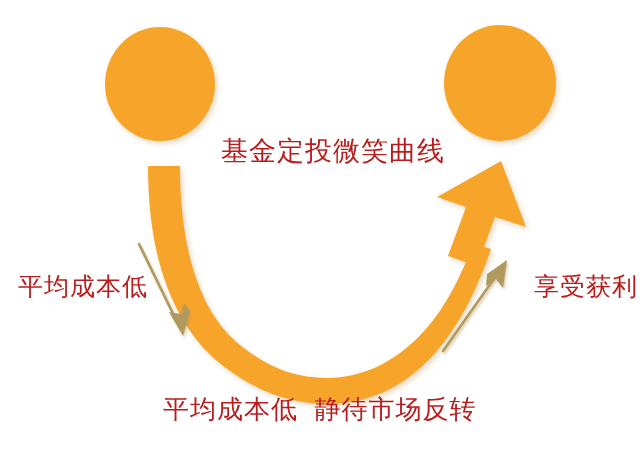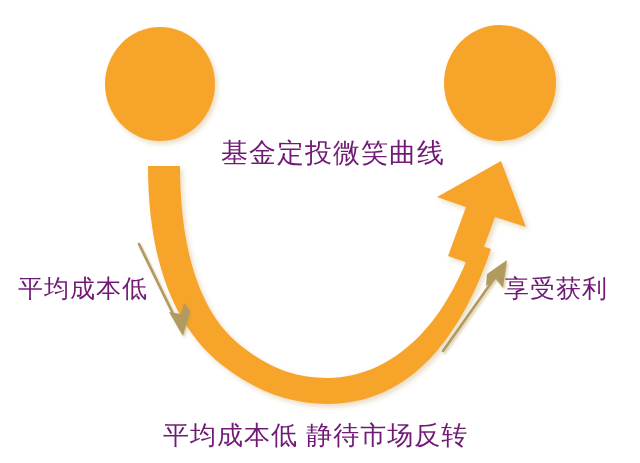--- a/index.html
+++ b/index.html
@@ -21,52 +21,51 @@
   #smile-figure {
     position: absolute;
     left: 0;
     top: 0;
     width: 640px;
     height: 463px;
     display: block;
   }
   .label {
     position: absolute;
-    color: #701a75;
-    font-family: Liberation Sans, sans-serif;
+    color: #b91c1c;
+    font-family: Liberation Mono, monospace;
     font-weight: 500;
     white-space: nowrap;
     letter-spacing: 0.5px;
     line-height: 1;
     -webkit-font-smoothing: antialiased;
   }
   #chart-title {
     left: 221px;
     top: 140px;
     font-size: 27px;
     letter-spacing: 1px;
   }
   #label-start {
     left: 18px;
     top: 276px;
     font-size: 25px;
     letter-spacing: 1px;
   }
   #label-profit {
-    left: 504px;
+    left: 534px;
     top: 276px;
     font-size: 25px;
     letter-spacing: 1px;
   }
   #caption-bottom {
     left: 163px;
     top: 398px;
     font-size: 26px;
     letter-spacing: 1px;
-    margin-top: 24px;
   }
 </style>
 </head>
 <body>
 
 <div id="infographic-root">
 
   <svg id="smile-figure" viewBox="0 0 640 463" xmlns="http://www.w3.org/2000/svg">
     <defs>
       <filter id="softShadow" x="-30%" y="-30%" width="160%" height="160%">

